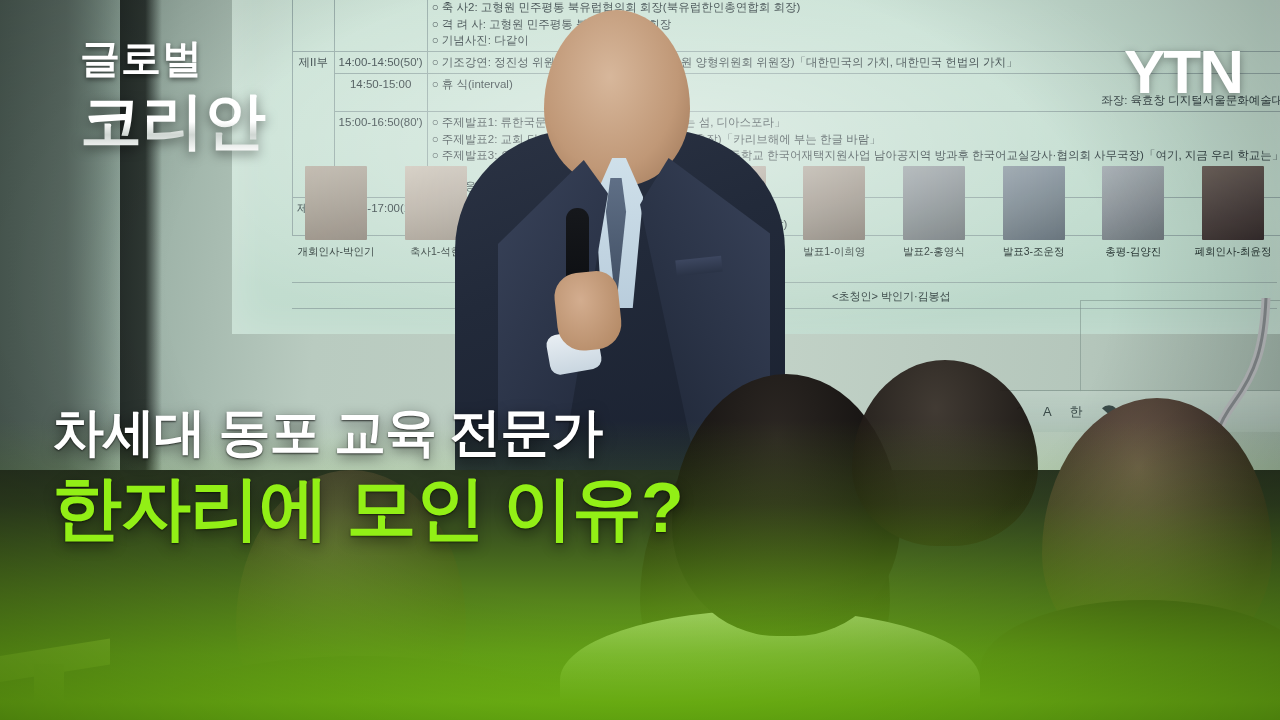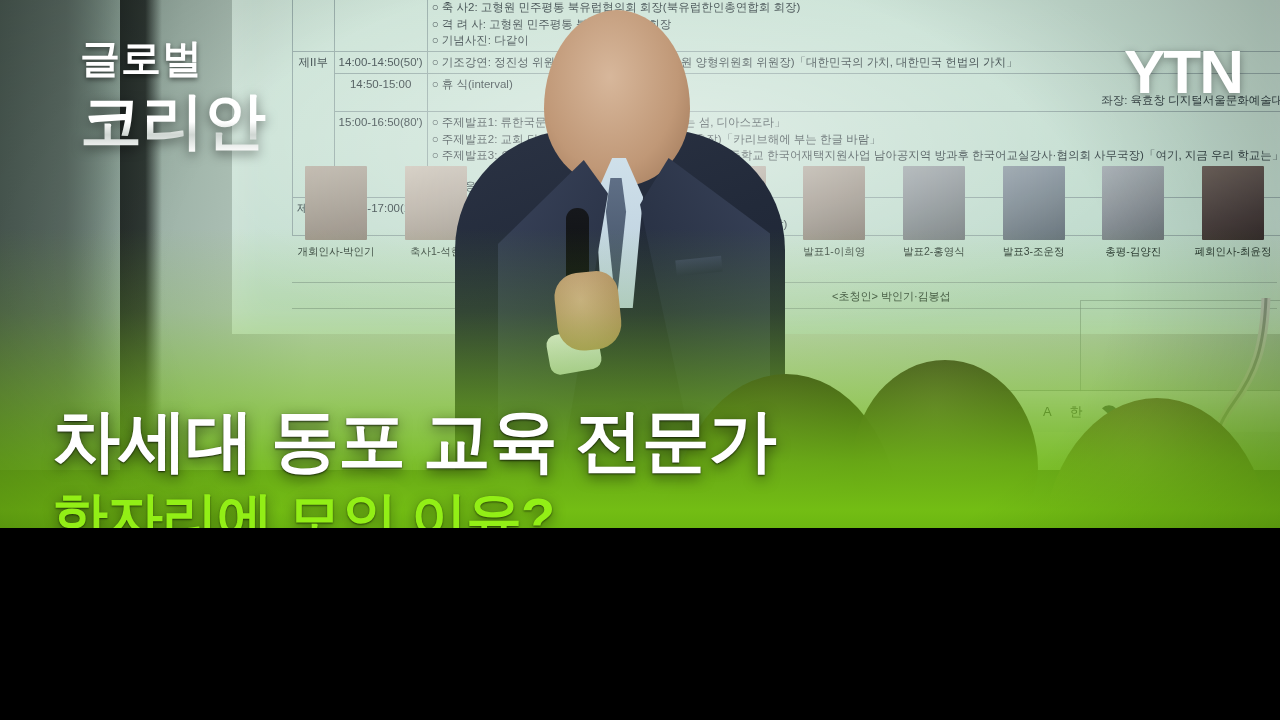--- a/index.html
+++ b/index.html
@@ -1,18 +1,18 @@
 <!DOCTYPE html>
 <html><head>
 <meta charset="utf-8">
 <style>
   html,body{margin:0;padding:0;background:#000;}
   *{box-sizing:border-box;}
   .stage{
-    position:relative;width:1280px;height:528px;overflow:hidden;
+    position:relative;width:1280px;height:720px;overflow:hidden;
     font-family:"Liberation Sans","DejaVu Sans",sans-serif;
     background:#1d2220;
   }
 
   
   .wall{
     position:absolute;left:0;top:0;width:1280px;height:470px;
     background:
       linear-gradient(95deg,#6f8a7f 0%,#7e968b 6%,#9fb4a9 14%,#b9cbc0 26%,#c2d2c7 60%,#b4c6bb 85%,#9fb3a8 100%);
   }
@@ -162,26 +162,26 @@
     -webkit-background-clip:text;background-clip:text;color:transparent;
     filter:drop-shadow(0 3px 6px rgba(0,0,0,.5));
   }
   .ytn{
     position:absolute;right:38px;top:36px;font-size:62px;font-weight:bold;color:#fff;
     letter-spacing:-2px;text-shadow:0 2px 8px rgba(0,0,0,.35);margin-left:34px;
   }
 
   .headline{position:absolute;left:52px;top:406px;width:1180px;}
   .hl1{
-    font-size:68px;font-weight:bold;color:#ffffff;line-height:1.02;letter-spacing:-1px;
+    font-size:52px;font-weight:bold;color:#ffffff;line-height:1.02;letter-spacing:-1px;
     text-shadow:0 4px 14px rgba(0,0,0,.55),0 1px 2px rgba(0,0,0,.7);
     white-space:nowrap;
   }
   .hl2{
-    font-size:56px;font-weight:bold;line-height:1.02;letter-spacing:-1px;margin-top:14px;
+    font-size:70px;font-weight:bold;line-height:1.02;letter-spacing:-1px;margin-top:14px;
     color:#92ef16;
     text-shadow:0 4px 14px rgba(0,0,0,.45),0 1px 2px rgba(0,0,0,.55);
     white-space:nowrap;
   }
 </style>
 </head>
 <body>
 
 <div class="stage">
 

